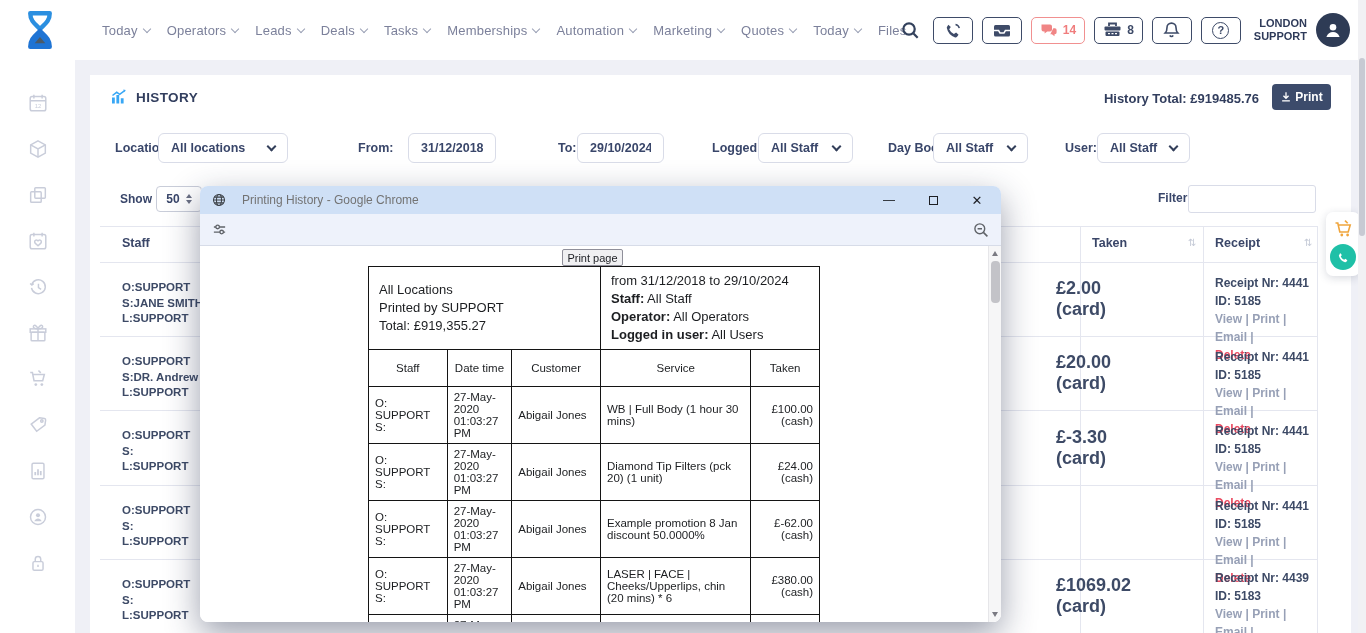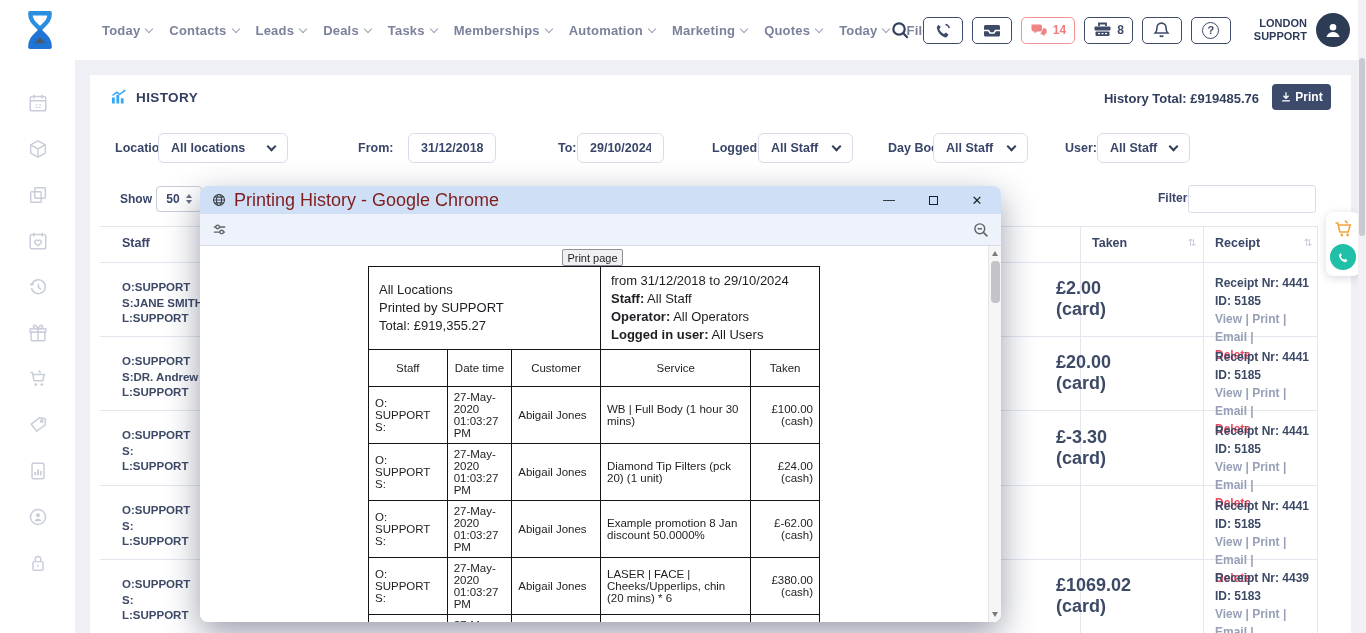--- a/index.html
+++ b/index.html
@@ -5,32 +5,32 @@
   * { margin:0; padding:0; box-sizing:border-box; }
   html,body { width:1366px; height:633px; overflow:hidden; background:#fff;
     font-family:"Liberation Sans", sans-serif; }
   body { position:relative; }
 
   
   .topbar { position:absolute; left:0; top:0; width:1366px; height:60px; background:#fff; z-index:20; }
   .logo { position:absolute; left:22px; top:7px; }
   .nav { position:absolute; left:102px; top:0; height:60px; display:flex; align-items:center; gap:17px; }
   .nav-item { display:flex; align-items:center; gap:6px; cursor:pointer; }
-  .nav-item span.lbl { font-size:13px; font-weight:700; color:#7c819b; letter-spacing:.2px; }
+  .nav-item span.lbl { font-size:13px; font-weight:400; color:#7c819b; letter-spacing:.2px; }
   .chev { width:6px; height:6px; border-right:1.6px solid #9aa0b5; border-bottom:1.6px solid #9aa0b5;
     transform:rotate(45deg); margin-top:-3px; }
   .tools { position:absolute; right:16px; top:0; height:60px; display:flex; align-items:center; gap:9px; }
   .toolbox { height:27px; min-width:40px; border:1.6px solid #3e4b68; border-radius:5px;
     display:flex; align-items:center; justify-content:center; gap:5px; padding:0 8px; cursor:pointer; background:#fff; }
   .toolbox.alert { border-color:#f19090; }
   .count { font-size:12px; font-weight:700; color:#3e4b68; }
   .count.red { color:#f07d7d; }
   .help-circle { width:17px; height:17px; border:1.7px solid #3e4b68; border-radius:50%;
     font-size:11px; font-weight:700; color:#3e4b68; display:flex; align-items:center; justify-content:center; }
-  .acct { text-align:right; font-size:11px; font-weight:700; color:#2e3a59; line-height:13px; margin-left:14px; }
+  .acct { text-align:right; font-size:11px; font-weight:700; color:#2e3a59; line-height:13px; margin-left:4px; }
   .avatar { width:34px; height:34px; border-radius:50%; background:#2e3b55; display:flex;
     align-items:center; justify-content:center; cursor:pointer; }
 
   
   .sidebar { position:absolute; left:0; top:60px; width:75px; height:573px; background:#fff; z-index:5;
     display:flex; flex-direction:column; align-items:center; padding-top:32px; gap:24px; }
   .sidebar .sicon { width:22px; height:22px; cursor:pointer; }
 
   
   .page-bg { position:absolute; left:75px; top:60px; width:1283px; height:573px; background:#eff0f6; z-index:1; }
@@ -75,21 +75,21 @@
     line-height:18px; color:#3d4a66; }
   .receipt-cell .links { color:#97a0b6; }
   .receipt-cell .links a { color:#97a0b6; text-decoration:none; cursor:pointer; }
   .receipt-cell .del { color:#ea4a61; cursor:pointer; }
 
   
   .popup { position:absolute; left:200px; top:186px; width:801px; height:436px; z-index:50;
     border-radius:8px; overflow:hidden; box-shadow:0 12px 34px rgba(30,40,70,.45); background:#fff; }
   .titlebar { position:absolute; left:0; top:0; width:100%; height:28px; background:#cfe0f6;
     display:flex; align-items:center; }
-  .titlebar .ttl { font-size:18px; color:#7f1d1d; margin-left:8px; }
+  .titlebar .ttl { font-size:12px; color:#737373; margin-left:16px; }
   .titlebar .globe { margin-left:12px; display:flex; }
   .win-ctl { position:absolute; top:0; height:28px; width:20px; display:flex; align-items:center;
     justify-content:center; cursor:pointer; color:#1d1f24; font-size:12px; }
   .win-min { right:102px; }
   .win-max { right:58px; }
   .win-close { right:14px; font-size:13px; }
   .sq { width:9px; height:9px; border:1.3px solid #1d1f24; }
   .urlbar { position:absolute; left:0; top:28px; width:100%; height:32px; background:#eef2fb;
     border-bottom:1px solid #d7dce8; display:flex; align-items:center; }
   .urlbar .url { font-size:13.5px; color:#1f2328; margin-left:10px; }
@@ -142,21 +142,21 @@
       <path d="M9 45 h22 c0 -10 -7 -13 -11 -18 c-4 5 -11 8 -11 18 z" fill="#1f74d4" stroke="#1f74d4" stroke-width="5" stroke-linejoin="round"></path>
       <path d="M14 41 h12 l-6 -7 z" fill="#4a5a68"></path>
     </svg>
   </div>
   <div class="nav">
     <div class="nav-item">
         <span class="lbl">Today</span>
         <span class="chev"></span>
       </div>
     <div class="nav-item">
-        <span class="lbl">Contacts</span>
+        <span class="lbl">Operators</span>
         <span class="chev"></span>
       </div>
     <div class="nav-item">
         <span class="lbl">Leads</span>
         <span class="chev"></span>
       </div>
     <div class="nav-item">
         <span class="lbl">Deals</span>
         <span class="chev"></span>
       </div>

